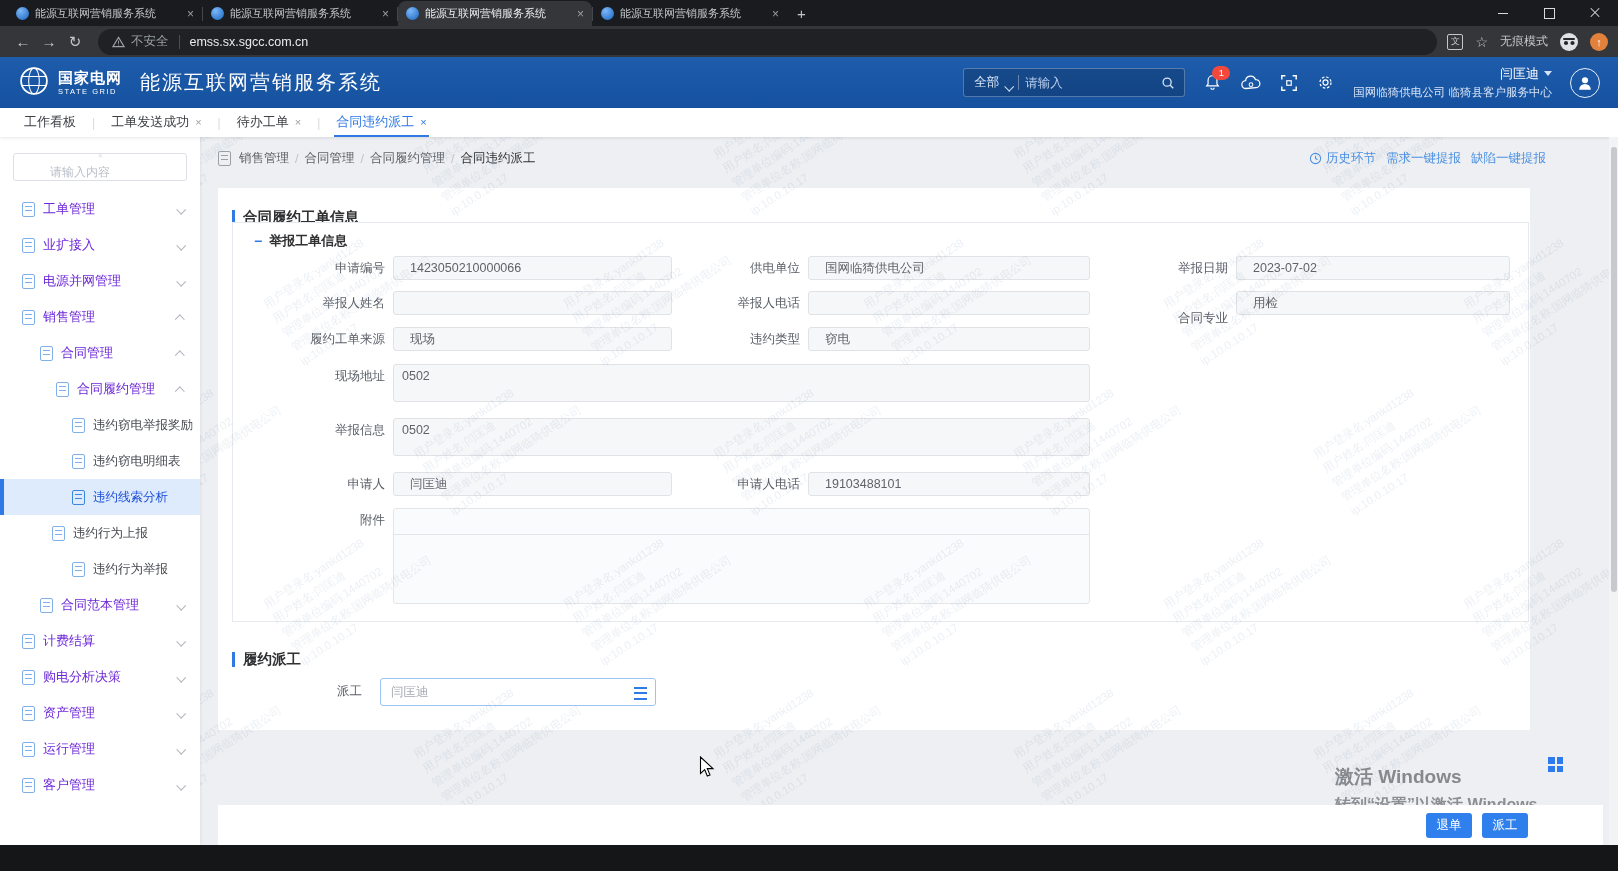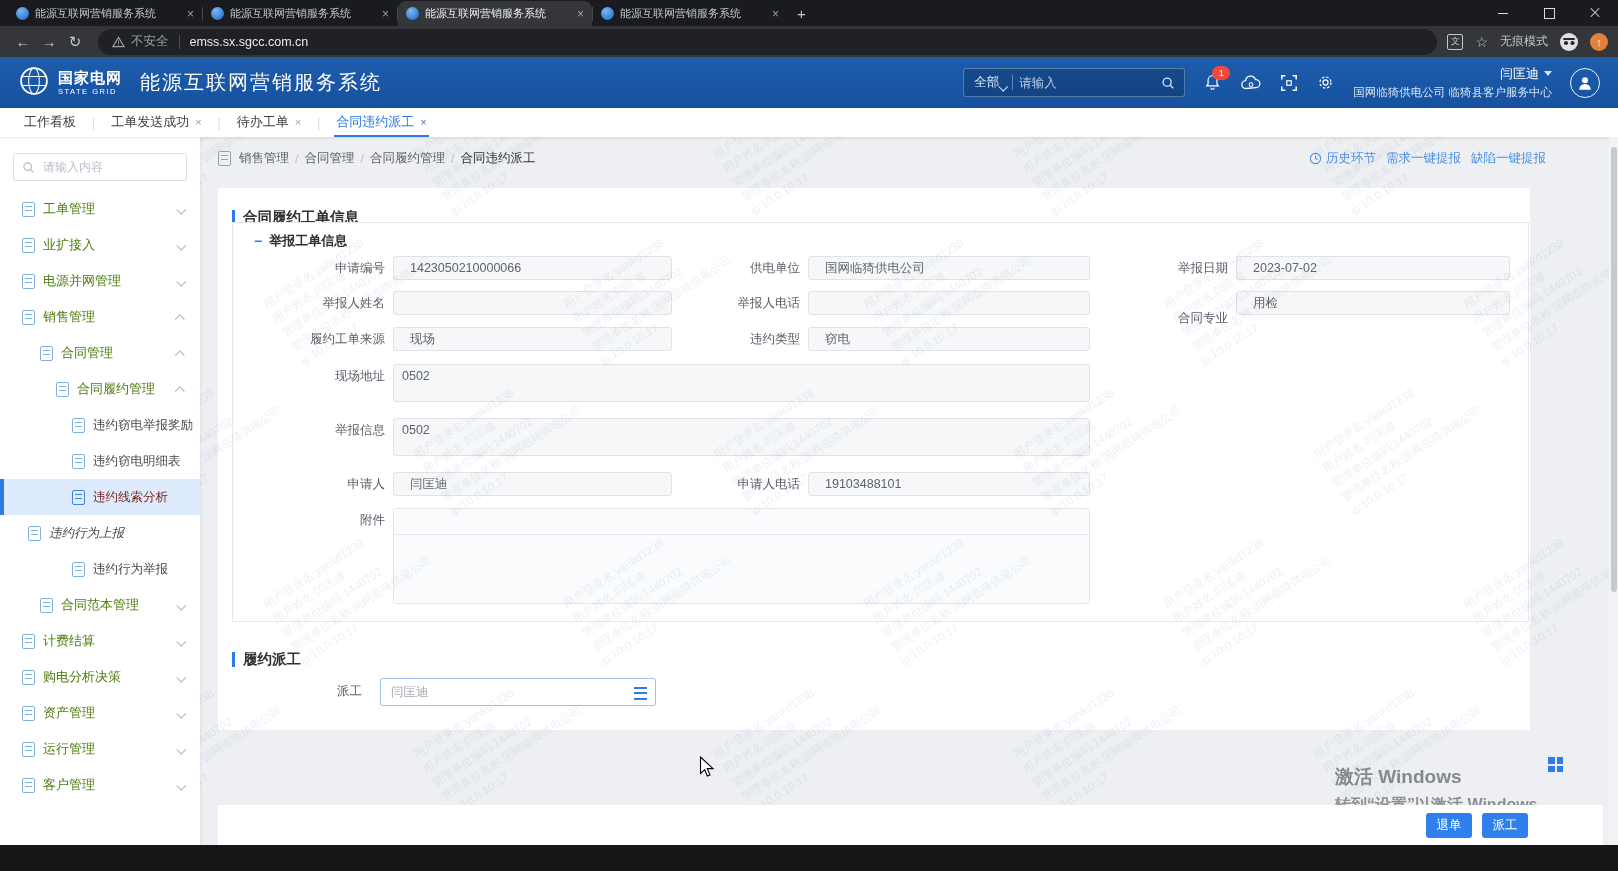--- a/index.html
+++ b/index.html
@@ -38,21 +38,21 @@
   .updo{width:18px;height:18px;border-radius:50%;background:#e2813b;color:#fff;font-size:11px;line-height:18px;text-align:center;}
   
   .appheader{position:absolute;top:57px;left:0;right:0;height:51px;background:linear-gradient(180deg,#1e5dac,#15519f);display:flex;align-items:center;color:#fff;z-index:9;}
   .logo{margin-left:18px;}
   .brand{margin-left:8px;line-height:1;}
   .brand .cn{font-size:15px;font-weight:bold;letter-spacing:1px;}
   .brand .en{font-size:7.5px;letter-spacing:1.5px;margin-top:3px;}
   .apptitle{font-size:20px;letter-spacing:2px;margin-left:18px;font-weight:500;}
   .hright{margin-left:auto;display:flex;align-items:center;gap:18px;padding-right:18px;}
   .hsearch{width:220px;height:27px;background:rgba(0,0,0,0.18);border:1px solid rgba(255,255,255,0.28);border-radius:3px;display:flex;align-items:center;font-size:12.5px;color:#dce8f8;}
-  .hscope{padding:0 6px 0 10px;display:flex;align-items:flex-end;gap:0;}
+  .hscope{padding:0 6px 0 10px;display:flex;align-items:flex-end;gap:6px;}
   .hsdiv{width:1px;height:15px;background:rgba(255,255,255,0.35);}
   .hsearch input{flex:1;background:transparent;border:none;outline:none;color:#eaf2fc;font-size:12.5px;padding:0 6px;width:90px;}
   .hsearch input::placeholder{color:#b9cdeb;}
   .chev{display:inline-block;width:6px;height:6px;border-right:1.3px solid #b0b5bd;border-bottom:1.3px solid #b0b5bd;}
   .chev.down{transform:rotate(45deg) translateY(-1px);}
   .chev.up{transform:rotate(-135deg) translateY(-1px);}
   .chev.white{border-color:#cfe0f5;}
   .hicon{position:relative;display:flex;align-items:center;}
   .badge{position:absolute;top:-7px;right:-8px;min-width:14px;height:14px;border-radius:8px;background:#f5483d;color:#fff;font-size:9.5px;line-height:14px;text-align:center;padding:0 2px;}
   .userblk{text-align:right;line-height:1.35;}
@@ -62,32 +62,32 @@
   .avatar{width:28px;height:28px;border-radius:50%;border:1.6px solid #e8f0fb;display:flex;align-items:center;justify-content:center;}
   
   .pagetabs{position:absolute;top:108px;left:0;right:0;height:29px;background:#fff;display:flex;align-items:center;padding-left:22px;font-size:13px;color:#3c3f44;z-index:8;box-shadow:0 1px 3px rgba(0,0,0,0.10);}
   .ptab{height:100%;display:flex;align-items:center;gap:6px;border-bottom:2px solid transparent;box-sizing:border-box;padding:0 2px;}
   .ptab .px{color:#9aa0a6;font-size:11px;}
   .ptab.active{color:#2f7ae5;border-bottom-color:#2f7ae5;}
   .ptab.active .px{color:#2f7ae5;}
   .ptsep{color:#d8dbe0;margin:0 14px;font-size:12px;}
   
   .sidebar{position:absolute;top:137px;left:0;width:200px;bottom:26px;background:#fff;z-index:7;box-shadow:1px 0 3px rgba(0,0,0,0.06);overflow:hidden;}
-  .ssearch{margin:16px 13px 10px 13px;height:28px;border:1px solid #dcdfe6;border-radius:3px;display:flex;align-items:center;padding:0 8px;gap:6px;box-sizing:border-box;}
+  .ssearch{margin:16px 13px 10px 13px;height:28px;border:1px solid #dcdfe6;border-radius:3px;display:flex;align-items:center;padding:0 8px;gap:6px;box-sizing:border-box;flex-direction:column;}
   .ssearch input{border:none;outline:none;flex:1;font-size:12px;color:#666;width:100px;font-family:inherit;}
   .ssearch input::placeholder{color:#b9bec8;}
-  .sitem{height:36px;display:flex;align-items:center;font-size:13px;color:#4d7c0f;position:relative;cursor:default;}
+  .sitem{height:36px;display:flex;align-items:center;font-size:13px;color:#6d28d9;position:relative;cursor:default;}
   .sitem .docico{margin-right:8px;}
   .docico{width:11px;height:13px;min-width:11px;border:1.2px solid #7fb0e8;border-radius:2px;position:relative;}
   .docico::before,.docico::after{content:"";position:absolute;left:2px;right:2px;border-top:1.2px solid #7fb0e8;}
   .docico::before{top:3px;} .docico::after{top:7px;}
   .docico.gray{border-color:#9aa0a8;} .docico.gray::before,.docico.gray::after{border-color:#9aa0a8;}
   .sitem .chevslot{margin-left:auto;margin-right:16px;}
   .sitem.lvl3{font-size:12.5px;color:#45484e;}
-  .sitem.active{background:#ddebfd;color:#7f1d1d;}
+  .sitem.active{background:#ddebfd;color:#1d4ed8;}
   .sitem.active .docico{border-color:#3a86e0;}
   .sitem.active .docico::before,.sitem.active .docico::after{border-color:#3a86e0;}
   .sitem.active::before{content:"";position:absolute;left:0;top:0;bottom:0;width:4px;background:#2f7ae5;}
   .sside-arrow{position:absolute;left:194px;top:494px;width:0;height:0;border-top:5px solid transparent;border-bottom:5px solid transparent;border-right:5px solid #b9bec6;}
   
   .content{position:absolute;left:200px;top:137px;right:0;bottom:26px;background:#edeff2;overflow:hidden;}
   .bcrow{position:absolute;left:18px;top:13px;display:flex;align-items:center;font-size:12.5px;color:#5f6368;gap:6px;}
   .bcrow .cur{color:#303133;}
   .actions{position:absolute;right:72px;top:13px;display:flex;align-items:center;gap:10px;font-size:12.5px;color:#4a90e2;}
   .maincard{position:absolute;left:18px;top:51px;width:1312px;height:542px;background:#fff;}
@@ -324,21 +324,21 @@
         <span>违约窃电举报奖励</span>
       </div>
       <div class="sitem lvl3" style="padding-left: 72px;">
         <span class="docico"></span>
         <span>违约窃电明细表</span>
       </div>
       <div class="sitem lvl3 active" style="padding-left: 72px;">
         <span class="docico"></span>
         <span>违约线索分析</span>
       </div>
-      <div class="sitem lvl3" style="padding-left: 28px; font-style: italic;">
+      <div class="sitem lvl3" style="padding-left: 52px;">
         <span class="docico"></span>
         <span>违约行为上报</span>
       </div>
       <div class="sitem lvl3" style="padding-left: 72px;">
         <span class="docico"></span>
         <span>违约行为举报</span>
       </div>
       <div class="sitem lvl1" style="padding-left: 40px;">
         <span class="docico"></span>
         <span>合同范本管理</span>

